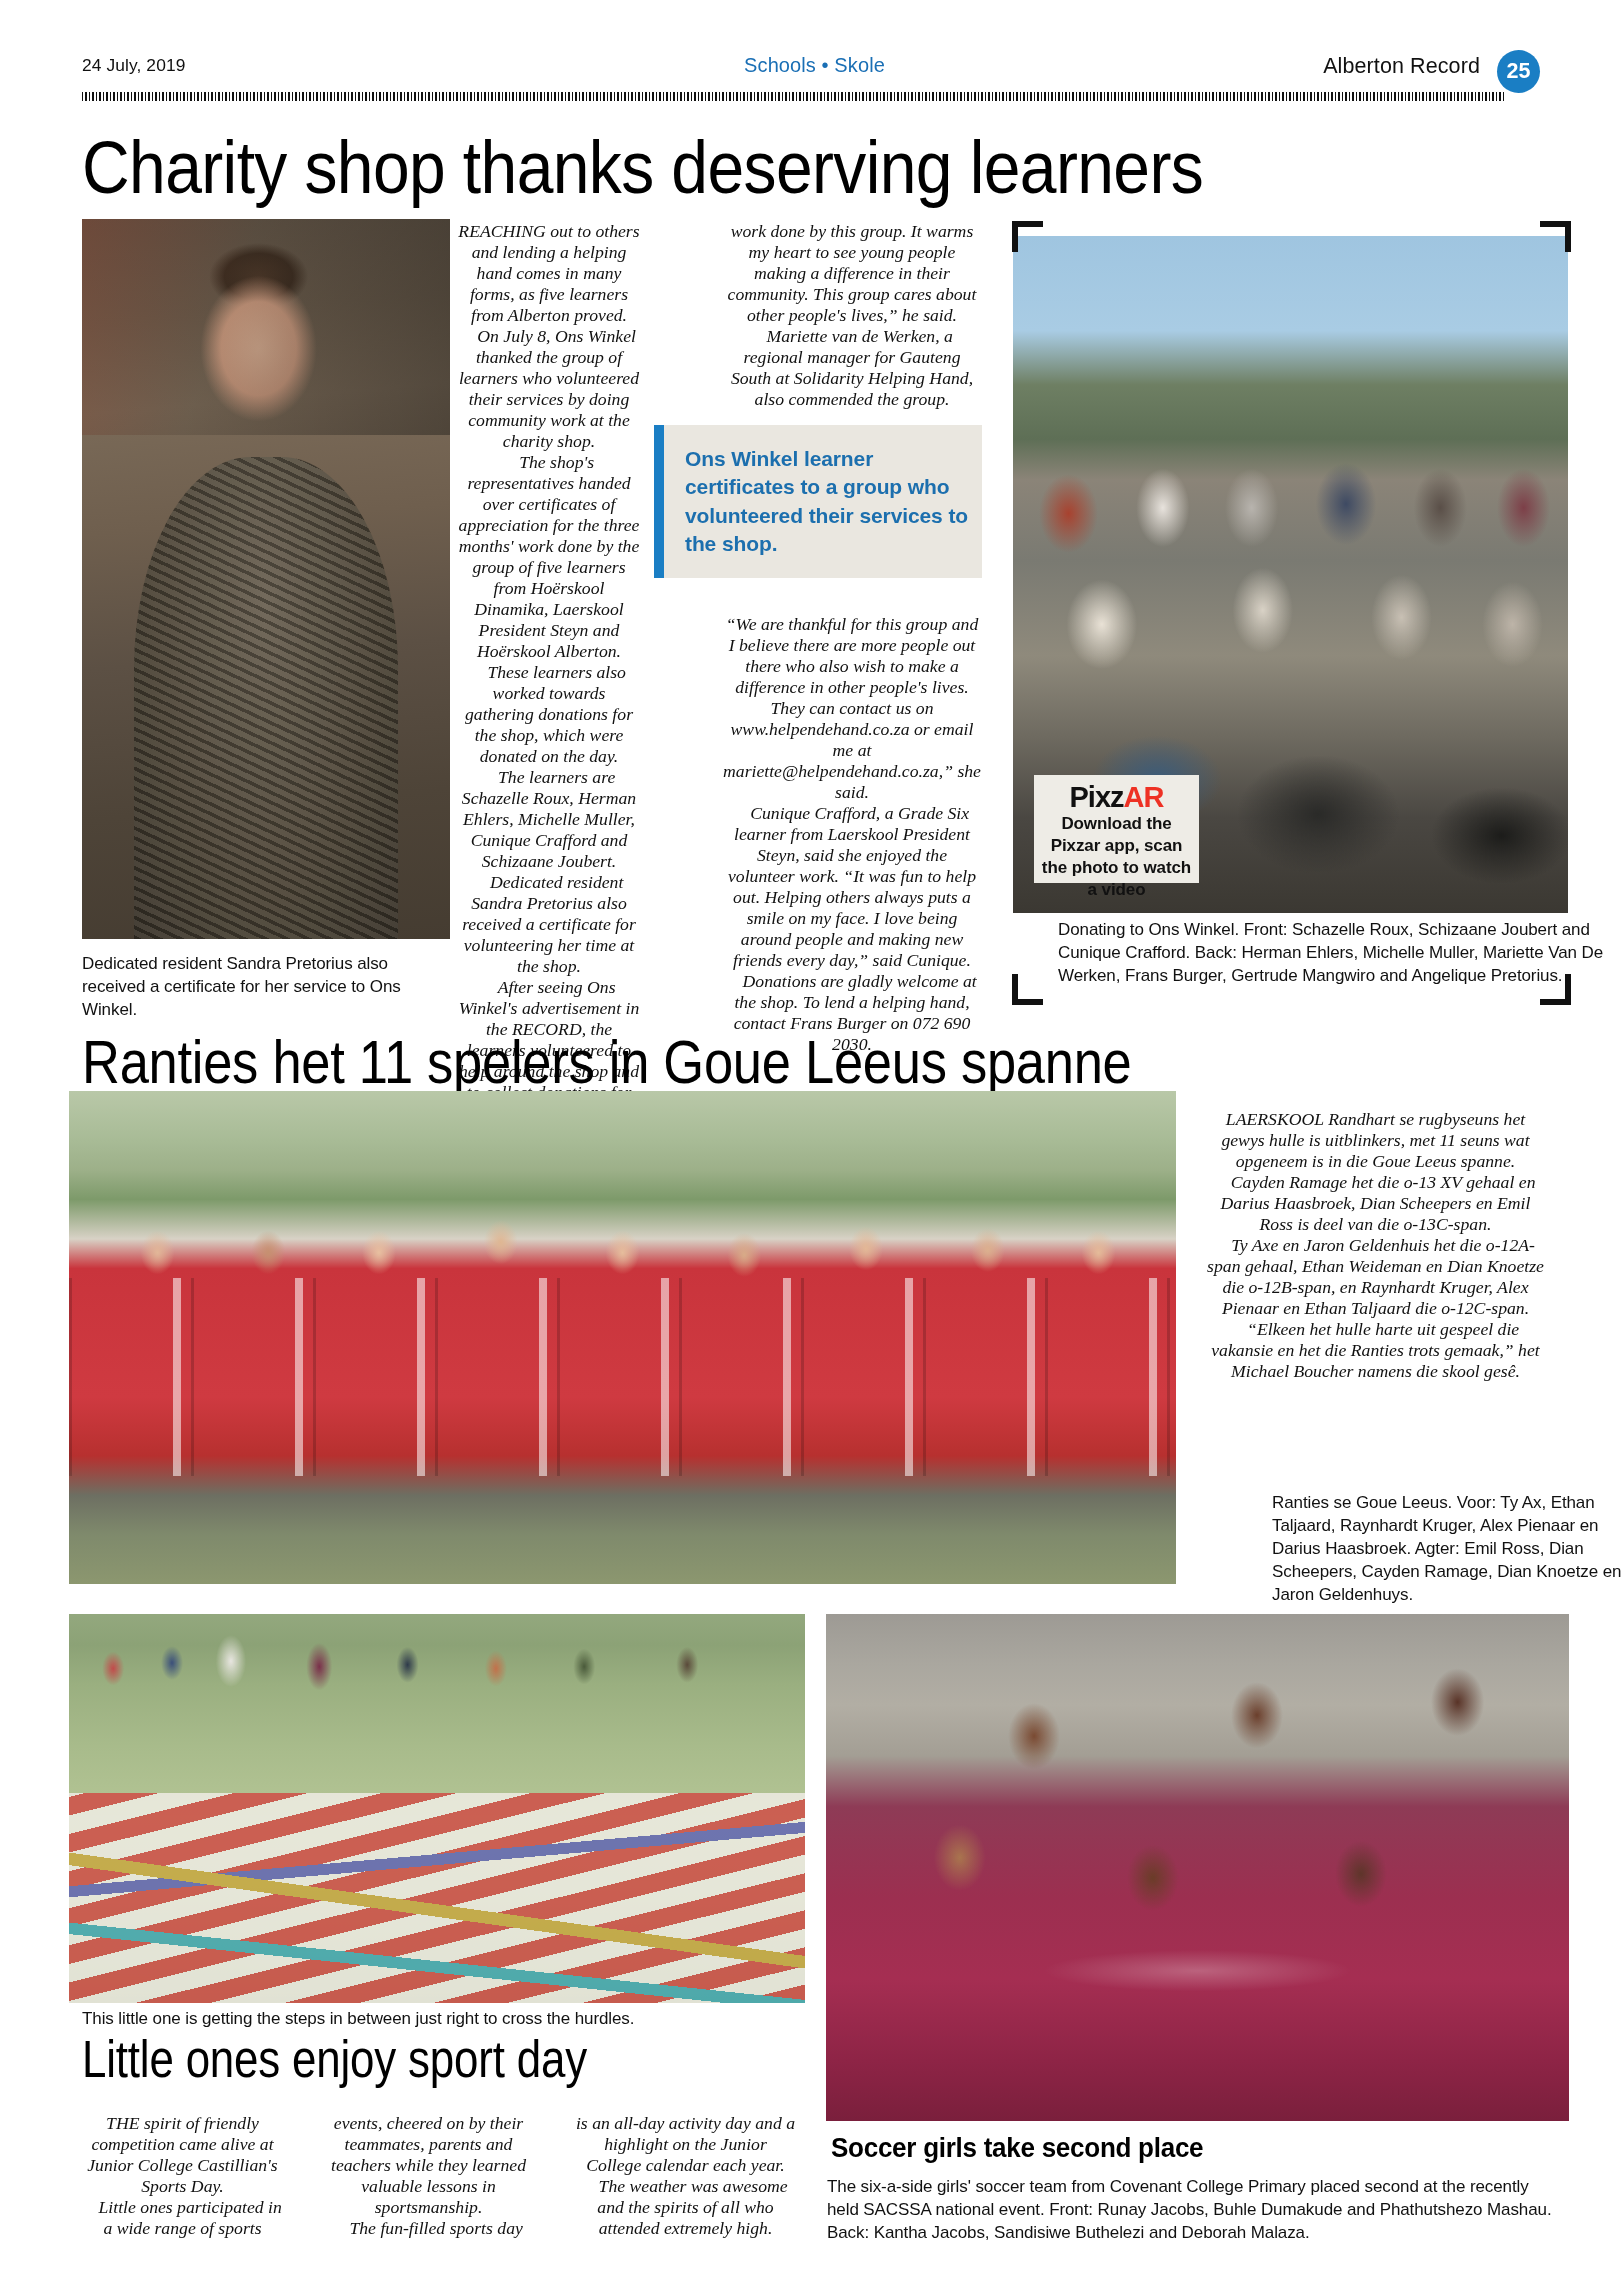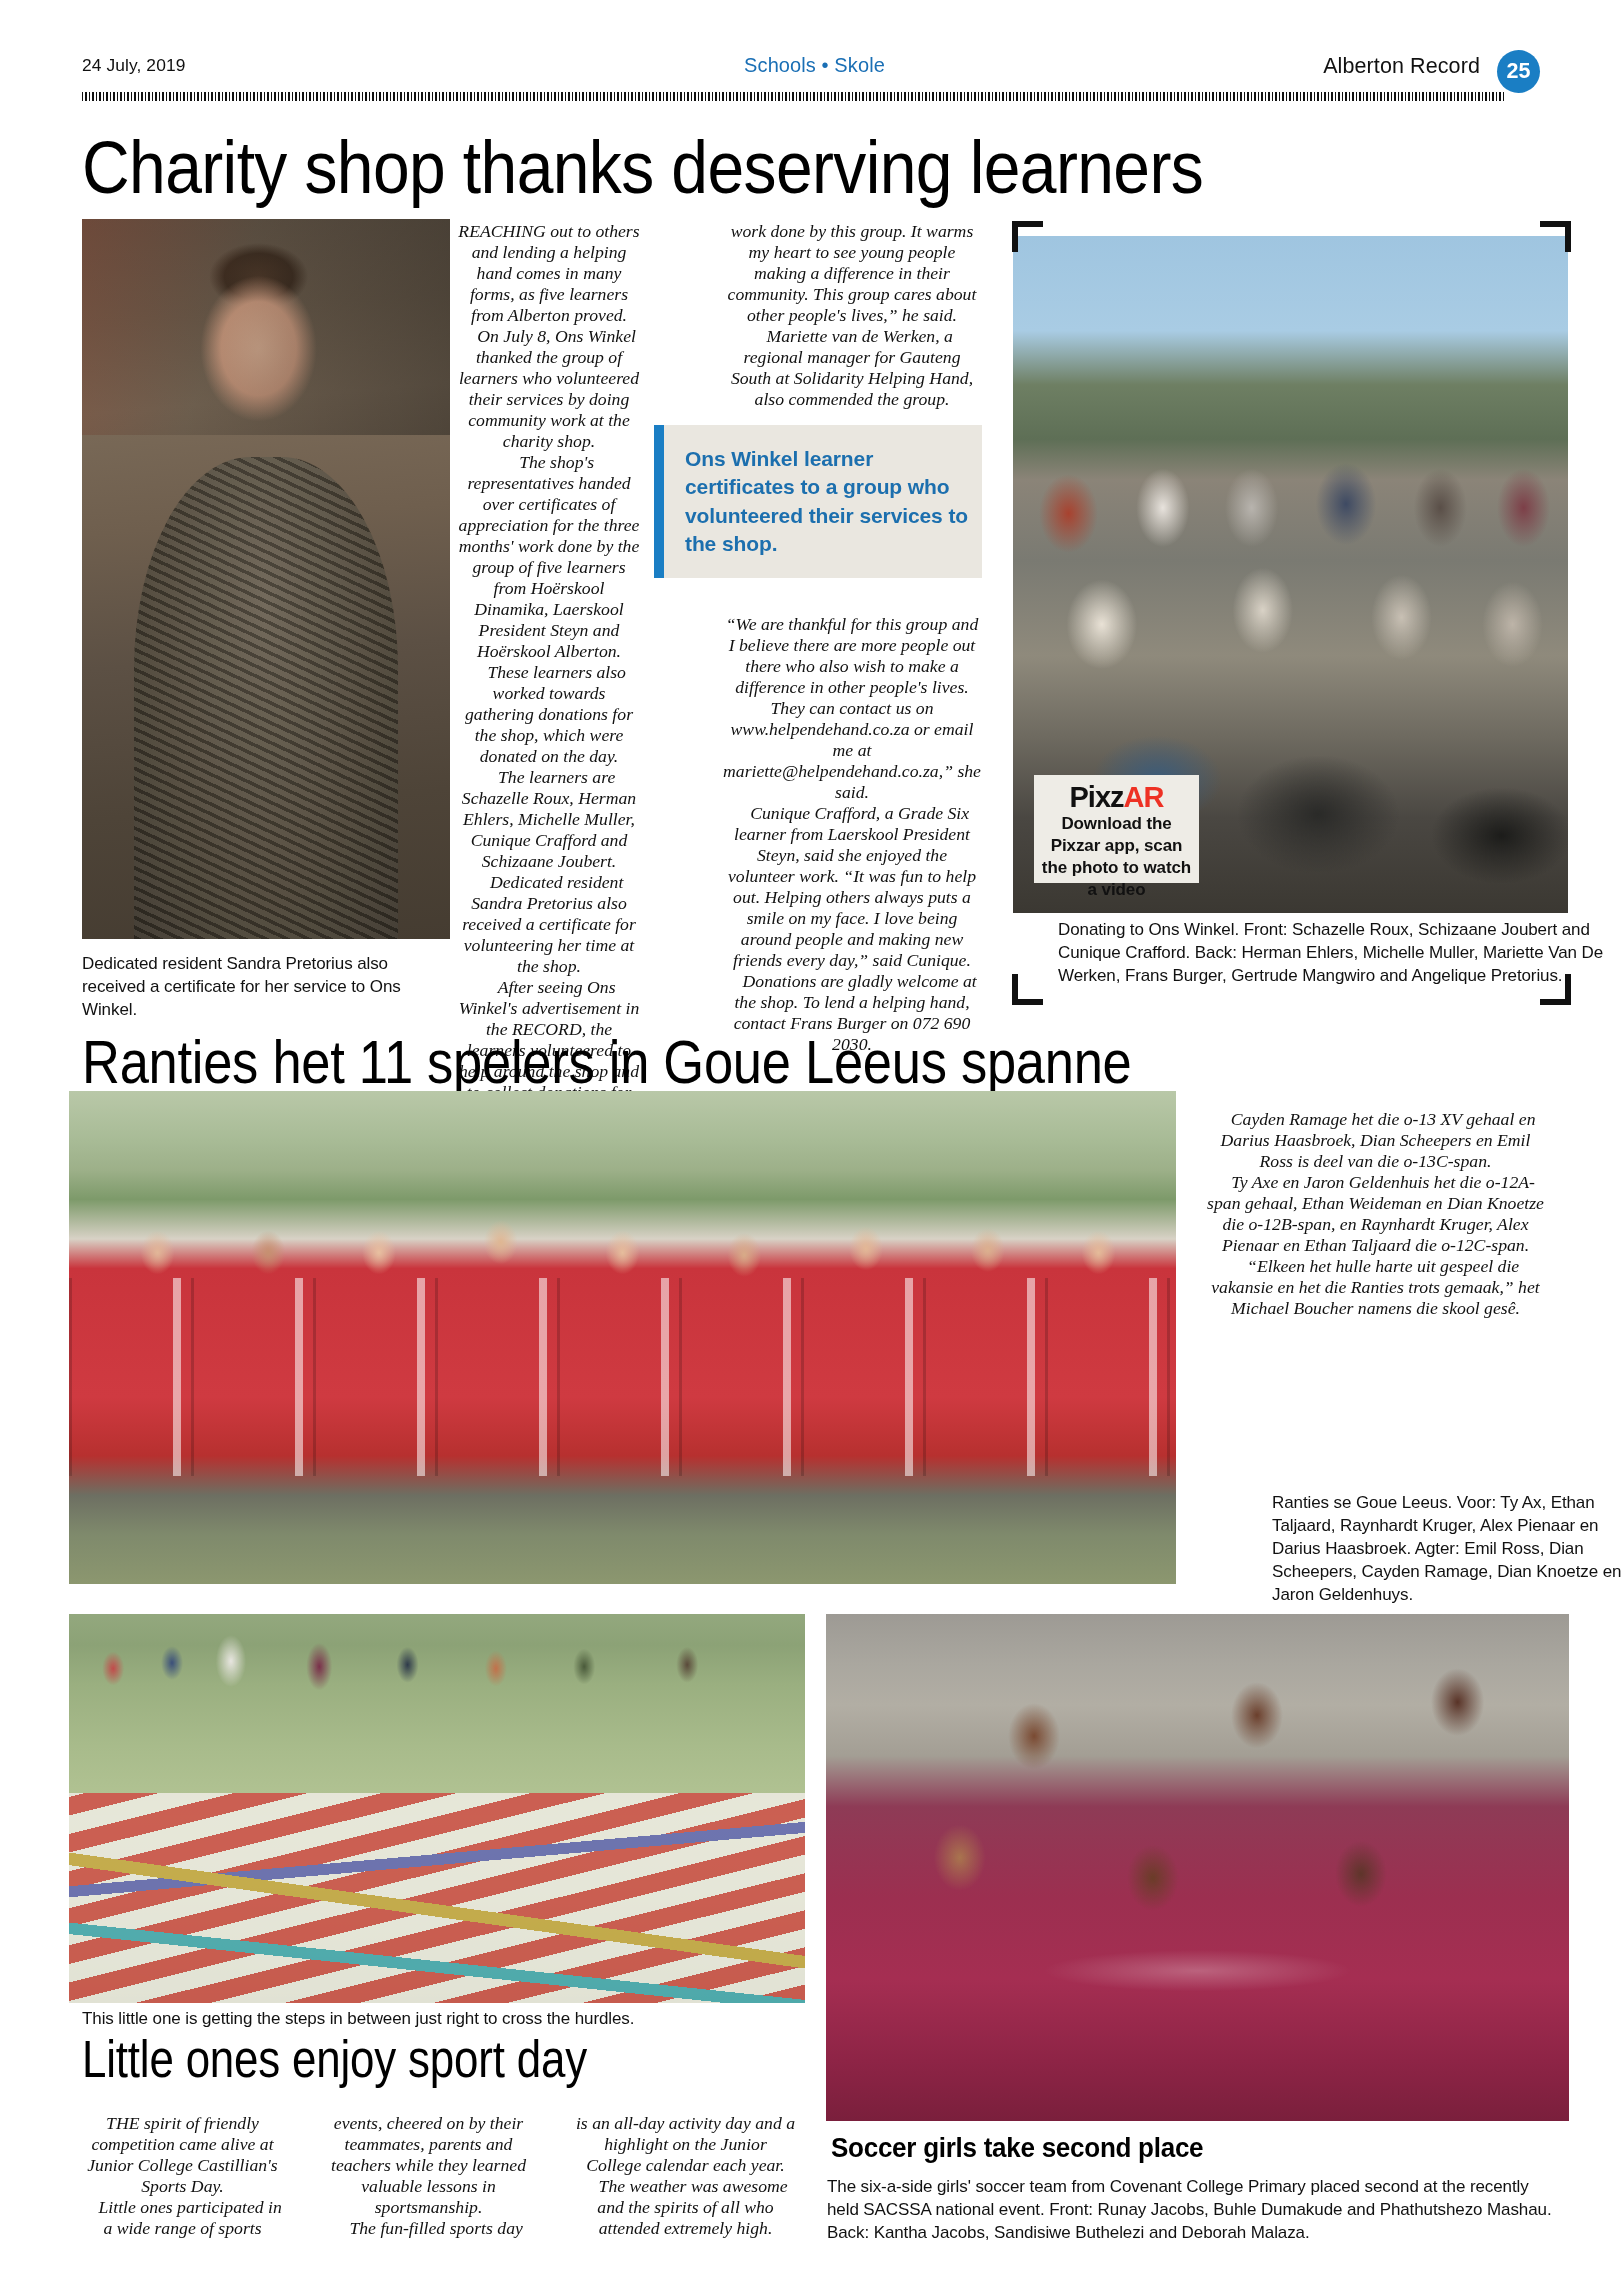--- a/index.html
+++ b/index.html
@@ -423,20 +423,21 @@
     <div class="cap">Download the Pixzar app, scan the photo to watch a video</div>
   </div>
 
   <div class="caption" style="left:1015px; top:918px; width:548px;margin-left:43px;">Donating to Ons Winkel. Front: Schazelle Roux, Schizaane Joubert and Cunique Crafford. Back: Herman Ehlers, Michelle Muller, Mariette Van De Werken, Frans Burger, Gertrude Mangwiro and Angelique Pretorius.</div>
 
   <div class="hl2">Ranties het 11 spelers in Goue Leeus spanne</div>
 
   <div class="photo ph-rugby"></div>
 
   <div class="bodycol" style="left:1202px; top:1109px; width:347px;">
+    <p class="first">LAERSKOOL Randhart se rugbyseuns het gewys hulle is uitblinkers, met 11 seuns wat opgeneem is in die Goue Leeus spanne.</p>
     <p>Cayden Ramage het die o-13 XV gehaal en Darius Haasbroek, Dian Scheepers en Emil Ross is deel van die o-13C-span.</p>
     <p>Ty Axe en Jaron Geldenhuis het die o-12A-span gehaal, Ethan Weideman en Dian Knoetze die o-12B-span, en Raynhardt Kruger, Alex Pienaar en Ethan Taljaard die o-12C-span.</p>
     <p>“Elkeen het hulle harte uit gespeel die vakansie en het die Ranties trots gemaak,” het Michael Boucher namens die skool gesê.</p>
   </div>
 
   <div class="caption" style="left:1272px; top:1491px; width:354px;">Ranties se Goue Leeus. Voor: Ty Ax, Ethan Taljaard, Raynhardt Kruger, Alex Pienaar en Darius Haasbroek. Agter: Emil Ross, Dian Scheepers, Cayden Ramage, Dian Knoetze en Jaron Geldenhuys.</div>
 
   <div class="photo ph-sports"></div>
 
   <div class="caption" style="left:82px; top:2007px; width:729px;">This little one is getting the steps in between just right to cross the hurdles.</div>

